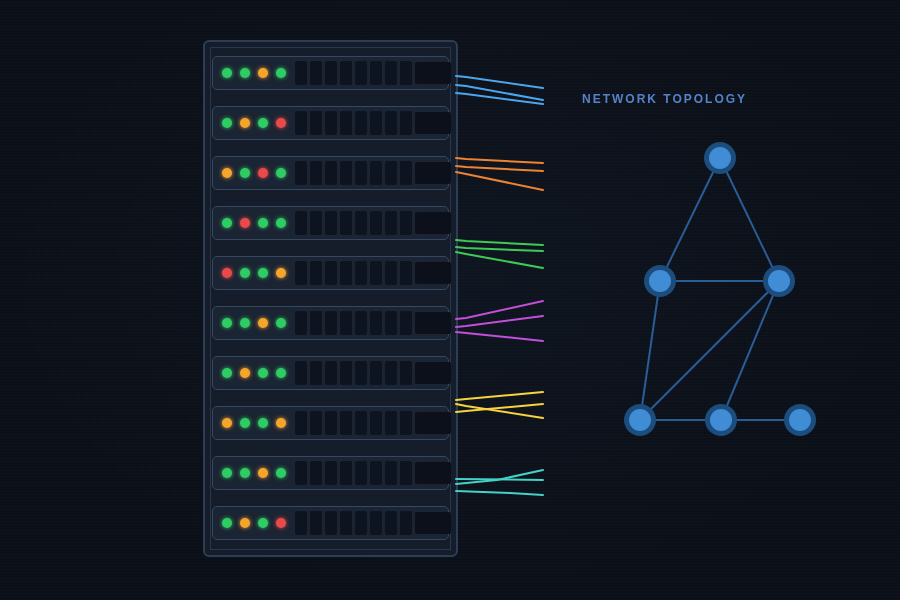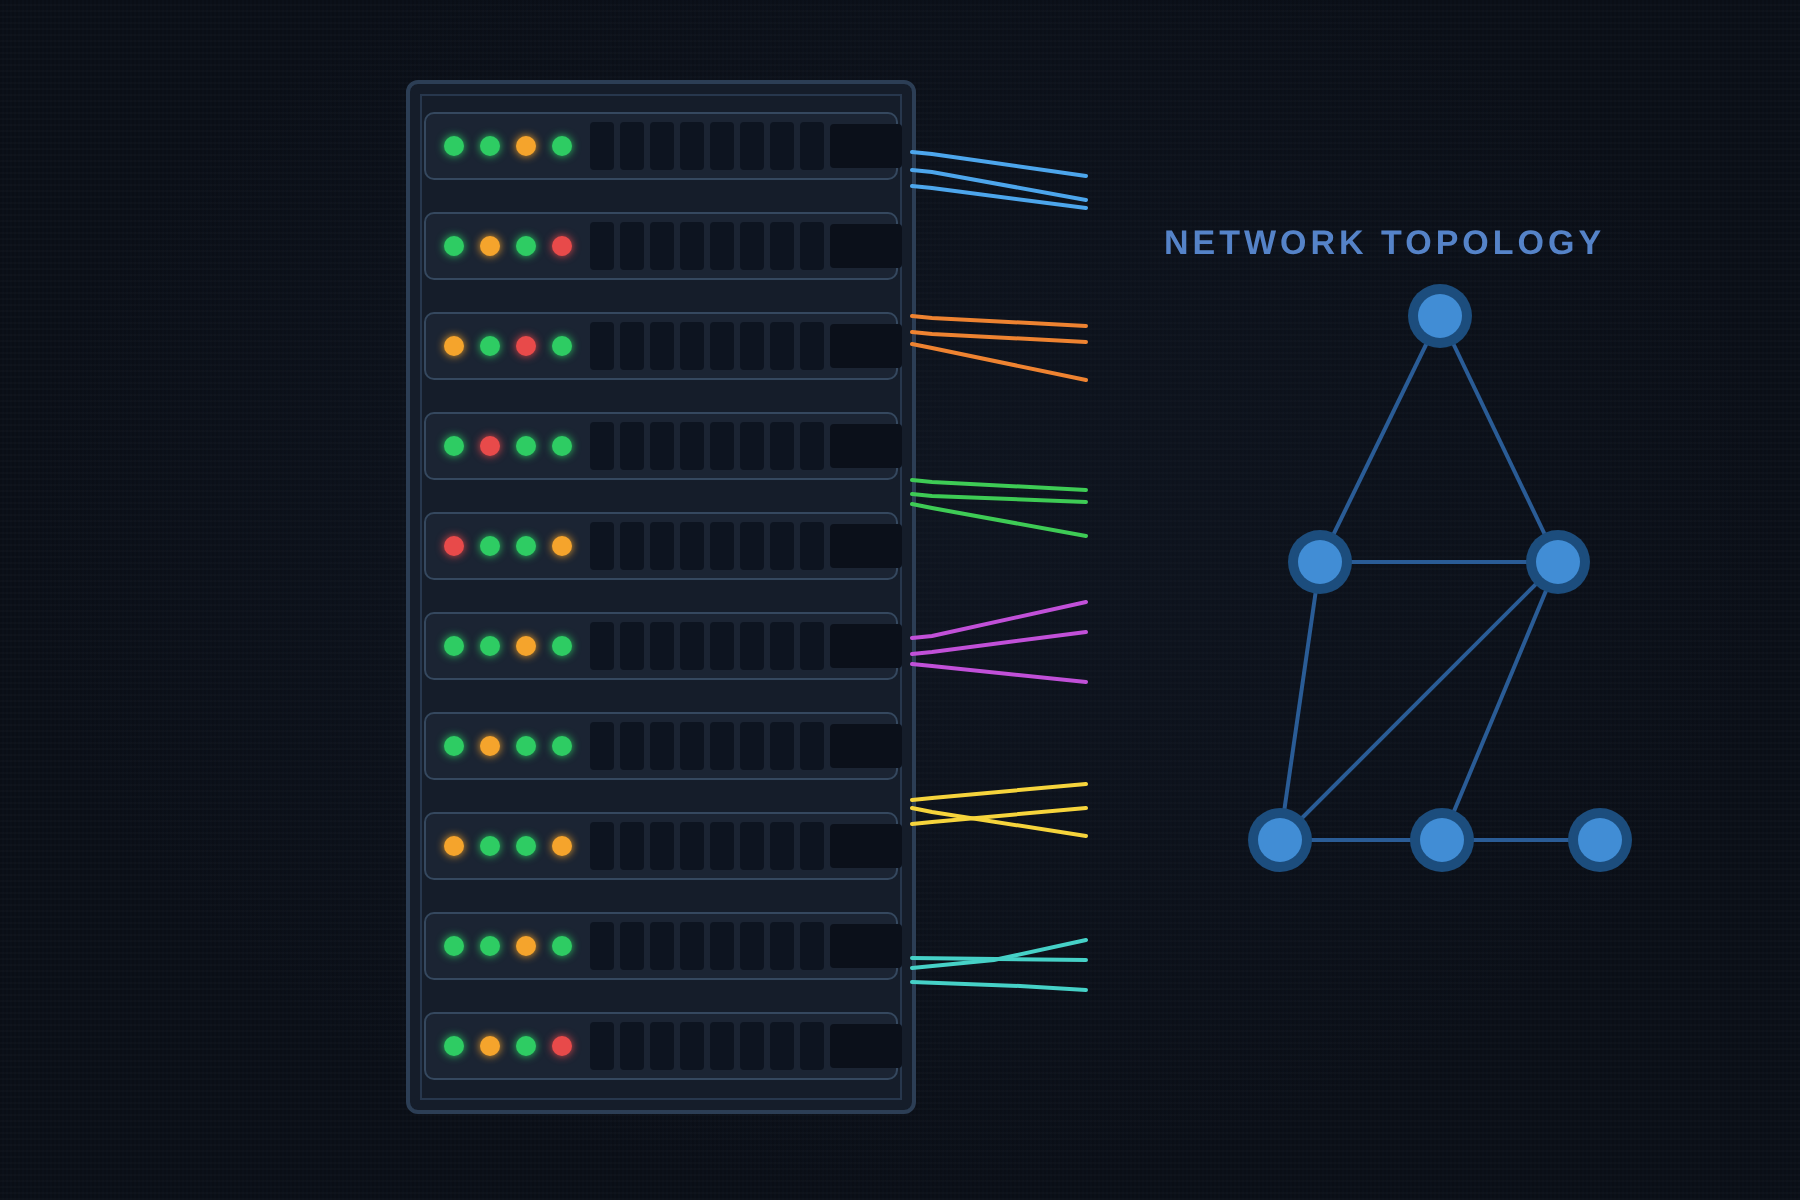--- a/index.html
+++ b/index.html
@@ -30,22 +30,22 @@
     display:flex;align-items:center;
     padding:0 7px 0 9px;
   }
   .leds{display:flex;gap:8px;margin-right:9px;}
   .led{width:10px;height:10px;border-radius:50%;}
   .slots{display:flex;gap:3px;align-items:center;flex:1;}
   .slot{width:12px;height:24px;background:#0d1420;border-radius:2px;}
   .bay{width:36px;height:22px;background:#0b101a;border-radius:2px;margin-left:auto;}
   .topo-title{
     position:absolute;left:582px;top:92px;
-    font-size:17px;font-weight:bold;letter-spacing:2px;
-    color:#5583c8;white-space:nowrap;margin-top:20px;
+    font-size:12px;font-weight:bold;letter-spacing:2px;
+    color:#5583c8;white-space:nowrap;
   }
   svg.overlay{position:absolute;left:0;top:0;pointer-events:none;}
 </style>
 </head>
 <body>
 
 <div class="scene">
 
   <div class="rack" id="rack">
       <div class="server">

